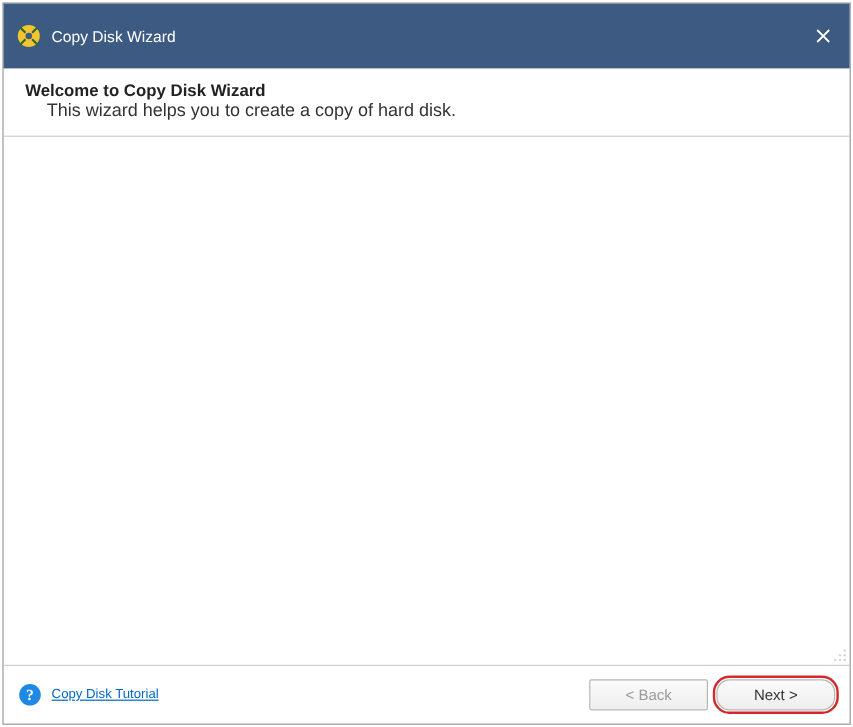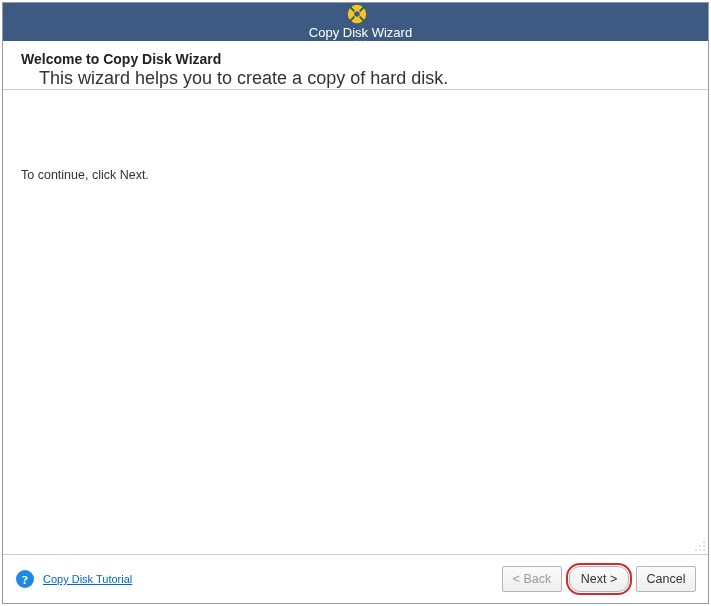--- a/index.html
+++ b/index.html
@@ -16,28 +16,27 @@
     width: 707px;
     height: 602px;
     border: 1px solid #999;
     margin: 2px;
     display: flex;
     flex-direction: column;
     background: #fff;
     position: relative;
   }
   .titlebar {
-    height: 38px;
+    height: 54px;
     background: #3d5a82;
     display: flex;
     align-items: center;
     padding: 0 0 0 10px;
     color: #fff;
     font-size: 13px;
-    flex-direction: column;
   }
   .title-icon {
     width: 22px;
     height: 22px;
     margin-right: 8px;
     display: flex;
     align-items: center;
     justify-content: center;
   }
   .title-text { flex: 1; }
@@ -45,31 +44,31 @@
     width: 45px;
     height: 38px;
     display: flex;
     align-items: center;
     justify-content: center;
     cursor: pointer;
     color: #fff;
   }
   .close-btn svg { width: 12px; height: 12px; }
   .header-area {
-    padding: 10px 18px 0 18px;
+    padding: 10px 18px 12px 18px;
     border-bottom: 1px solid #ccc;
   }
   .header-heading {
     font-weight: bold;
     font-size: 14px;
     color: #222;
     margin: 0 0 1px 0;
   }
   .header-sub {
-    font-size: 18px;
+    font-size: 15px;
     color: #333;
     margin: 0 0 0 18px;
   }
   .body-area {
     flex: 1;
     padding: 78px 18px 0 18px;
     font-size: 12.5px;
     color: #333;
     position: relative;
   }
@@ -89,21 +88,21 @@
     justify-content: center;
   }
   .tutorial-link {
     color: #0066cc;
     text-decoration: underline;
     font-size: 11px;
     cursor: pointer;
   }
   .spacer { flex: 1; }
   .btn {
-    width: 60px;
+    width: 99px;
     height: 26px;
     margin-left: 7px;
     border: 1px solid #b5b5b5;
     background: linear-gradient(#fbfbfb, #eeeeee);
     font-size: 12.5px;
     font-family: inherit;
     color: #333;
     cursor: pointer;
     display: inline-flex;
     align-items: center;
@@ -148,21 +147,20 @@
       </svg>
     </div>
   </div>
 
   <div class="header-area">
     <p class="header-heading">Welcome to Copy Disk Wizard</p>
     <p class="header-sub">This wizard helps you to create a copy of hard disk.</p>
   </div>
 
   <div class="body-area">
-    <span>To continue, click Next.</span>
     <svg class="scroll-grip" viewBox="0 0 12 12">
       <circle cx="10" cy="2" r="1" fill="#888"></circle>
       <circle cx="6" cy="6" r="1" fill="#888"></circle>
         <circle cx="10" cy="6" r="1" fill="#888"></circle>
       <circle cx="2" cy="10" r="1" fill="#888"></circle>
         <circle cx="6" cy="10" r="1" fill="#888"></circle>
         <circle cx="10" cy="10" r="1" fill="#888"></circle>
     </svg>
   </div>
 
@@ -170,16 +168,15 @@
     <span class="help-icon">
       <svg viewBox="0 0 20 20">
         <circle cx="10" cy="10" r="9" fill="#1e88e5"></circle>
         <text x="10" y="14.5" text-anchor="middle" font-size="13" font-weight="bold" fill="#fff" font-family="Georgia">?</text>
       </svg>
     </span>
     <a class="tutorial-link">Copy Disk Tutorial</a>
     <span class="spacer"></span>
     <button class="btn" disabled="">&lt; Back</button>
     <button class="btn highlight-next">Next &gt;</button>
-    <button class="btn">Cancel</button>
   </div>
 
 </div>
 
 </body></html>

